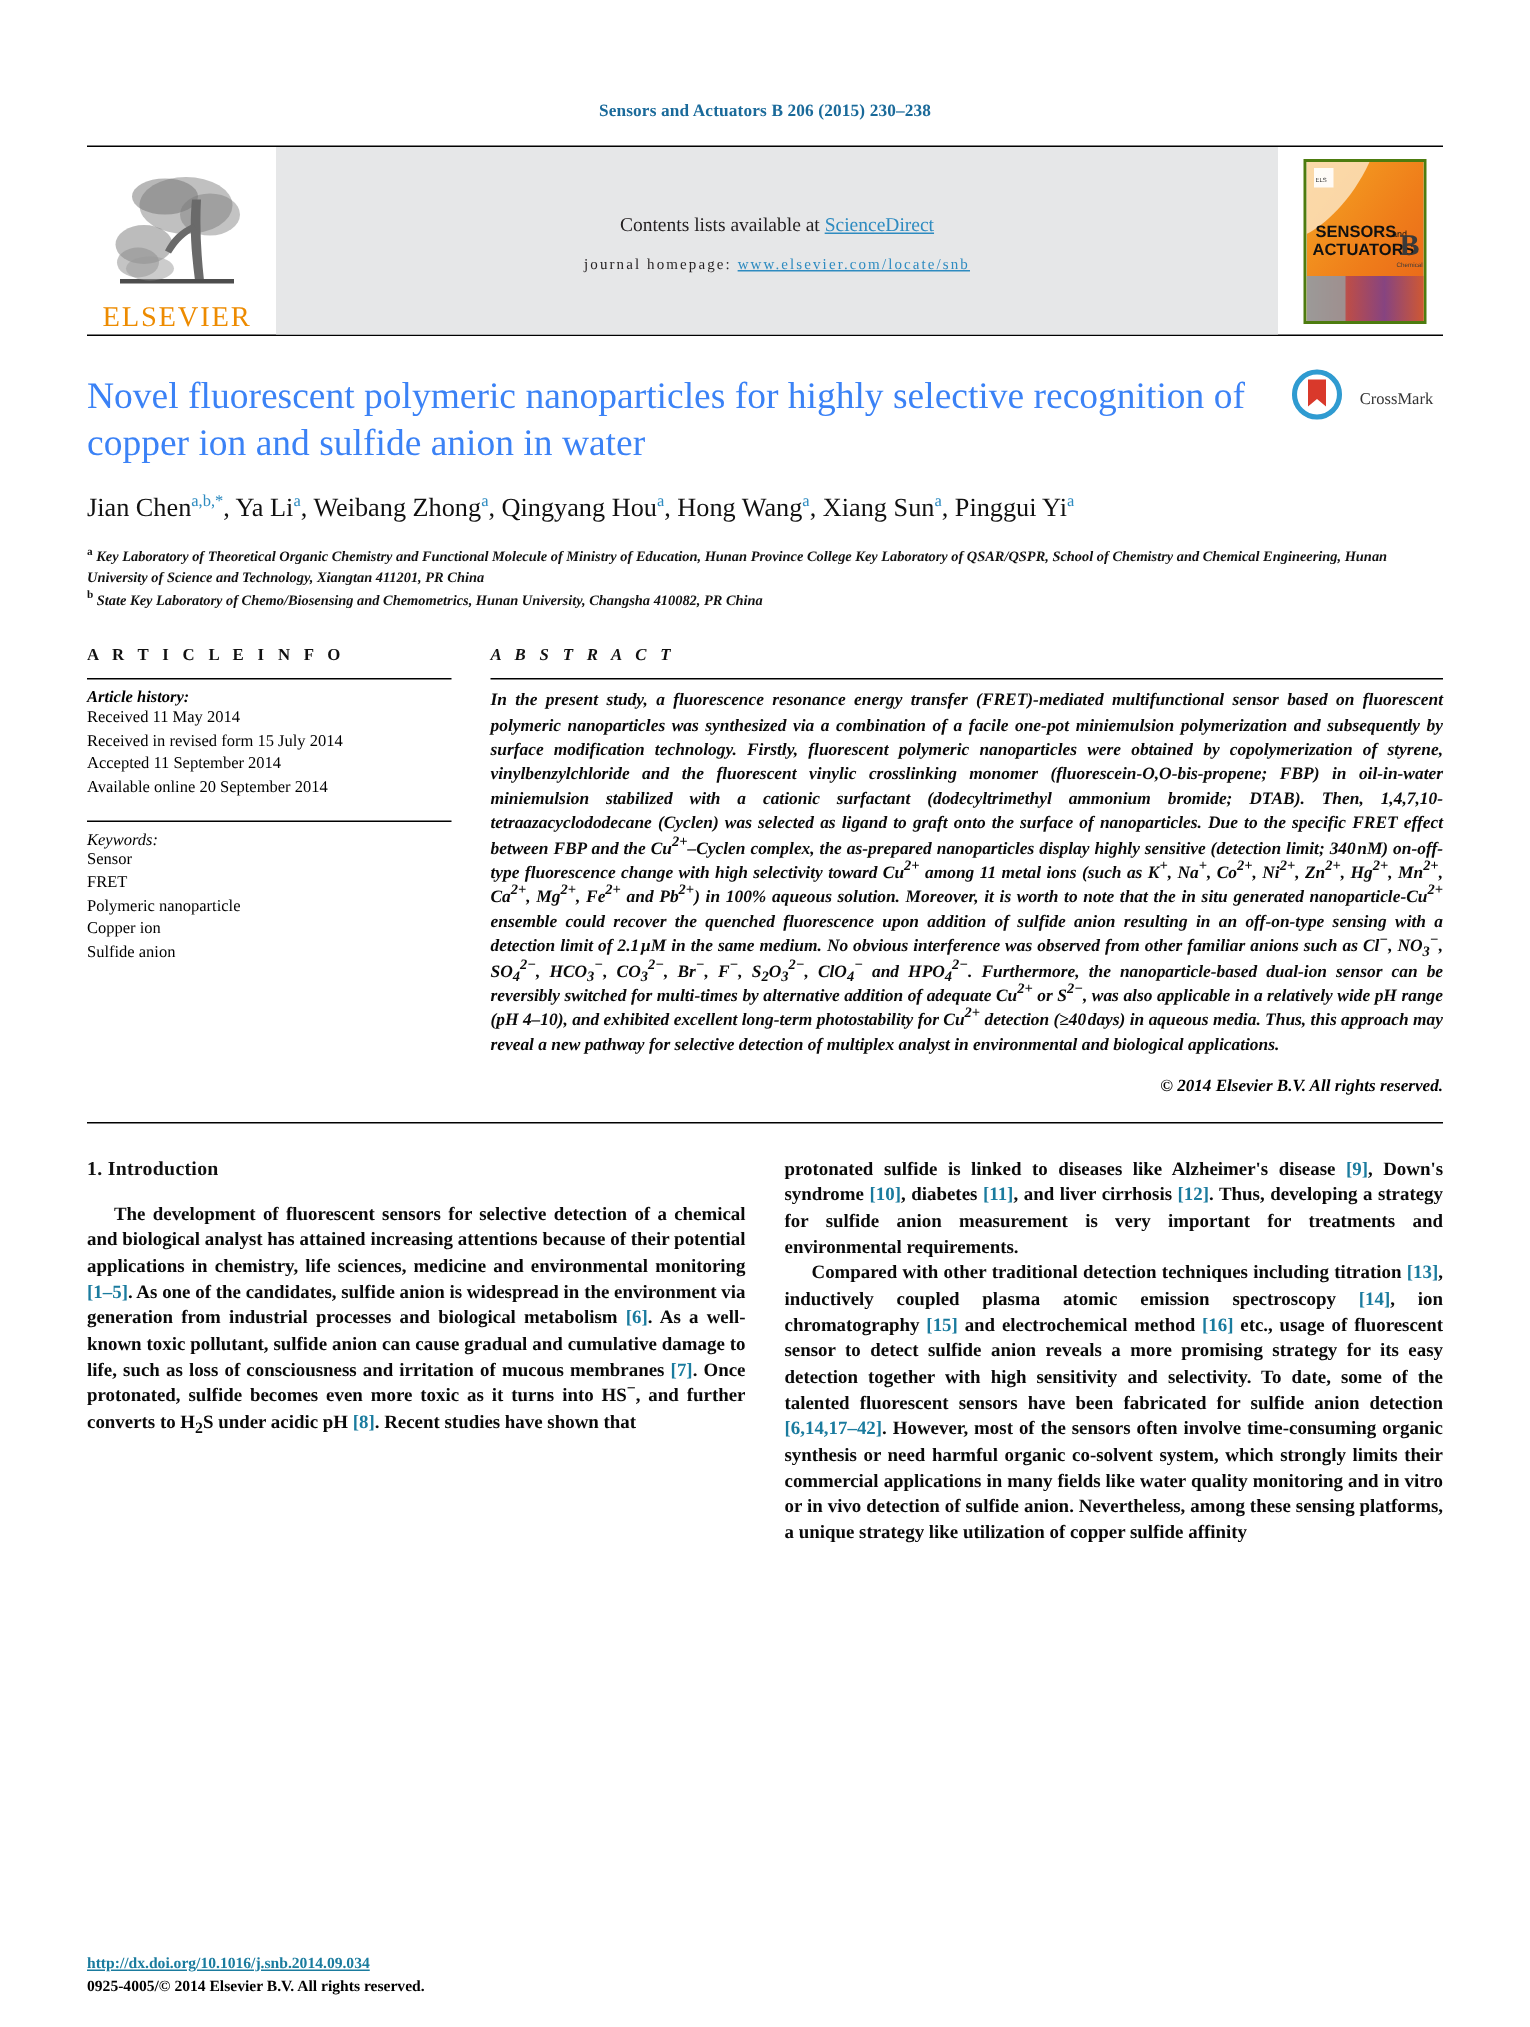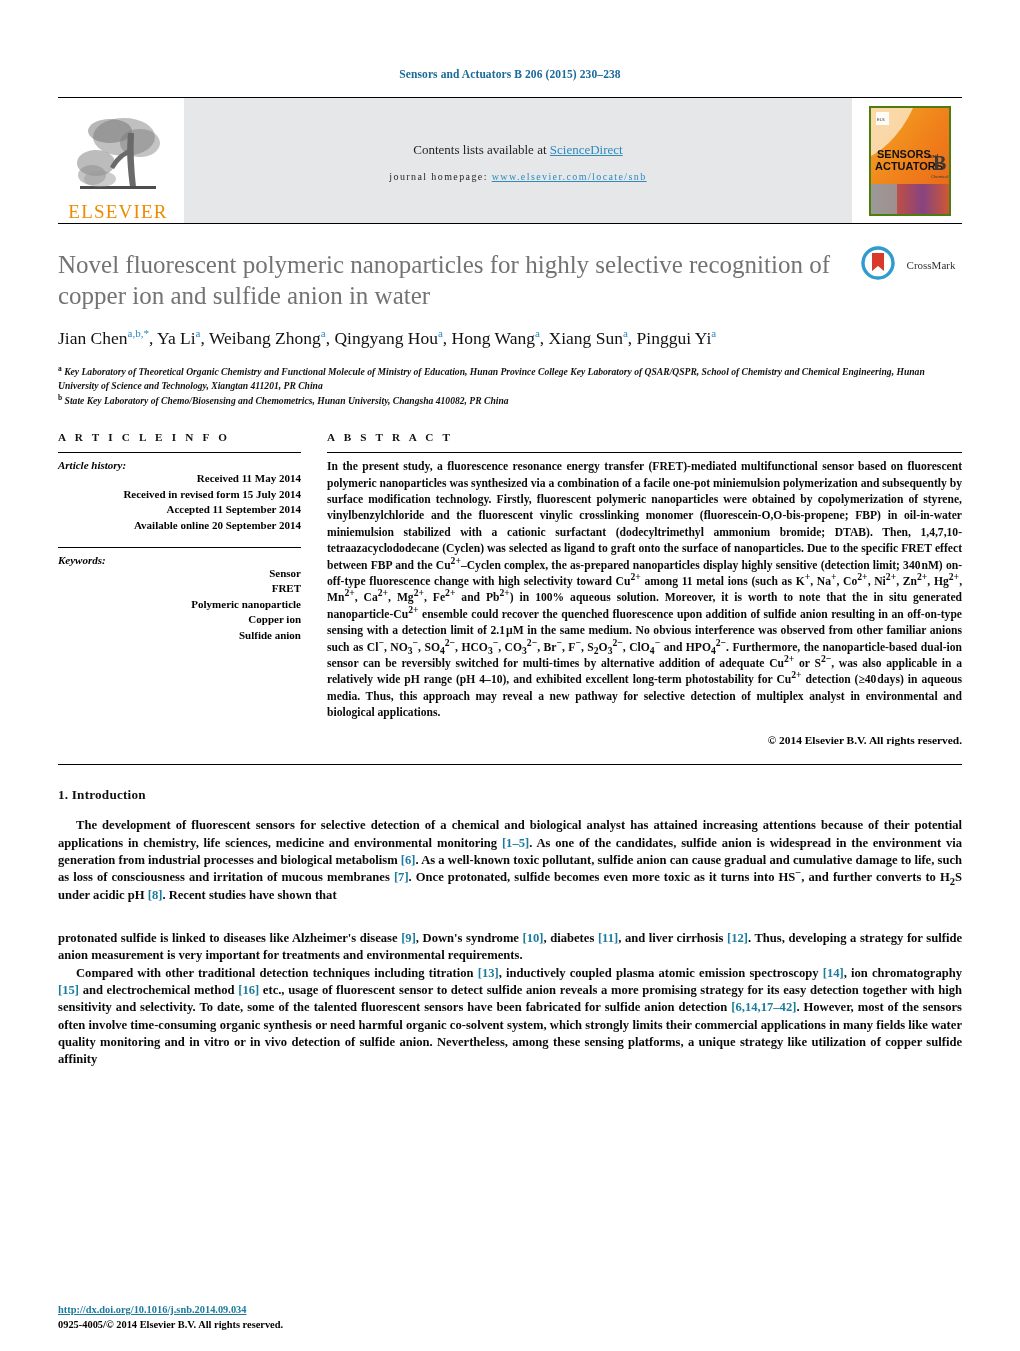--- a/index.html
+++ b/index.html
@@ -104,21 +104,21 @@
   .titleblock {
     position: relative;
     padding-top: 26px;
   }
   h1.title {
     font-family: "Liberation Serif", serif;
     font-weight: normal;
     font-size: 25px;
     line-height: 1.22;
     margin: 0 120px 0 0;
-    color: #737373;
+    color: #3b82f6;
     letter-spacing: 0px;
   }
   .crossmark {
     position: absolute;
     right: 0px;
     top: 22px;
     width: 108px;
     display: flex;
     flex-direction: column;
     align-items: center;
@@ -146,37 +146,36 @@
   }
   .affil sup { font-style: normal; font-size: 7.5px; }
 
   
   .infoabs {
     display: flex;
     margin-top: 22px;
     gap: 26px;
   }
   .col-info { width: 243px; flex: 0 0 243px; }
-  .col-abs { flex: 1 1 auto; }
+  .col-abs { flex: 1 1 auto; font-style: italic; }
   .secheadline {
     font-size: 11.2px;
     font-weight: bold;
     letter-spacing: 3.2px;
     color: #111;
   }
   .hr-thin { border-top: 1.3px solid #000; margin-top: 9px; margin-bottom: 6px; }
   .hist-title { font-style: italic; font-weight: bold; font-size: 11px; }
   .hist-line, .kw-line {
     font-size: 11px;
     line-height: 1.42;
-    font-weight: bold;
-    text-align: right;
+    font-weight: normal;
   }
   .kw-block { margin-top: 0px; }
-  .kw-title { font-style: italic; font-weight: bold; font-size: 11px; }
+  .kw-title { font-style: italic; font-weight: normal; font-size: 11px; }
   .spacer-rule { border-top: 1.3px solid #000; margin: 13px 0 6px; }
 
   .abstract-text {
     font-size: 11.6px;
     line-height: 1.415;
     text-align: justify;
     font-weight: bold;
     color: #0a0a0a;
     margin-top: 2px;
   }
@@ -187,21 +186,20 @@
     margin-top: 13px;
   }
 
   .rule-after-abs { border-top: 1.2px solid #000; margin-top: 18px; }
 
   
   .body2col {
     display: flex;
     gap: 26px;
     margin-top: 22px;
-    flex-direction: column;
   }
   .bcol { flex: 1 1 0; }
   h2.sec {
     font-size: 13.2px;
     font-weight: bold;
     margin: 0 0 14px 0;
     letter-spacing: 0.2px;
     color: #111;
   }
   p.body {

